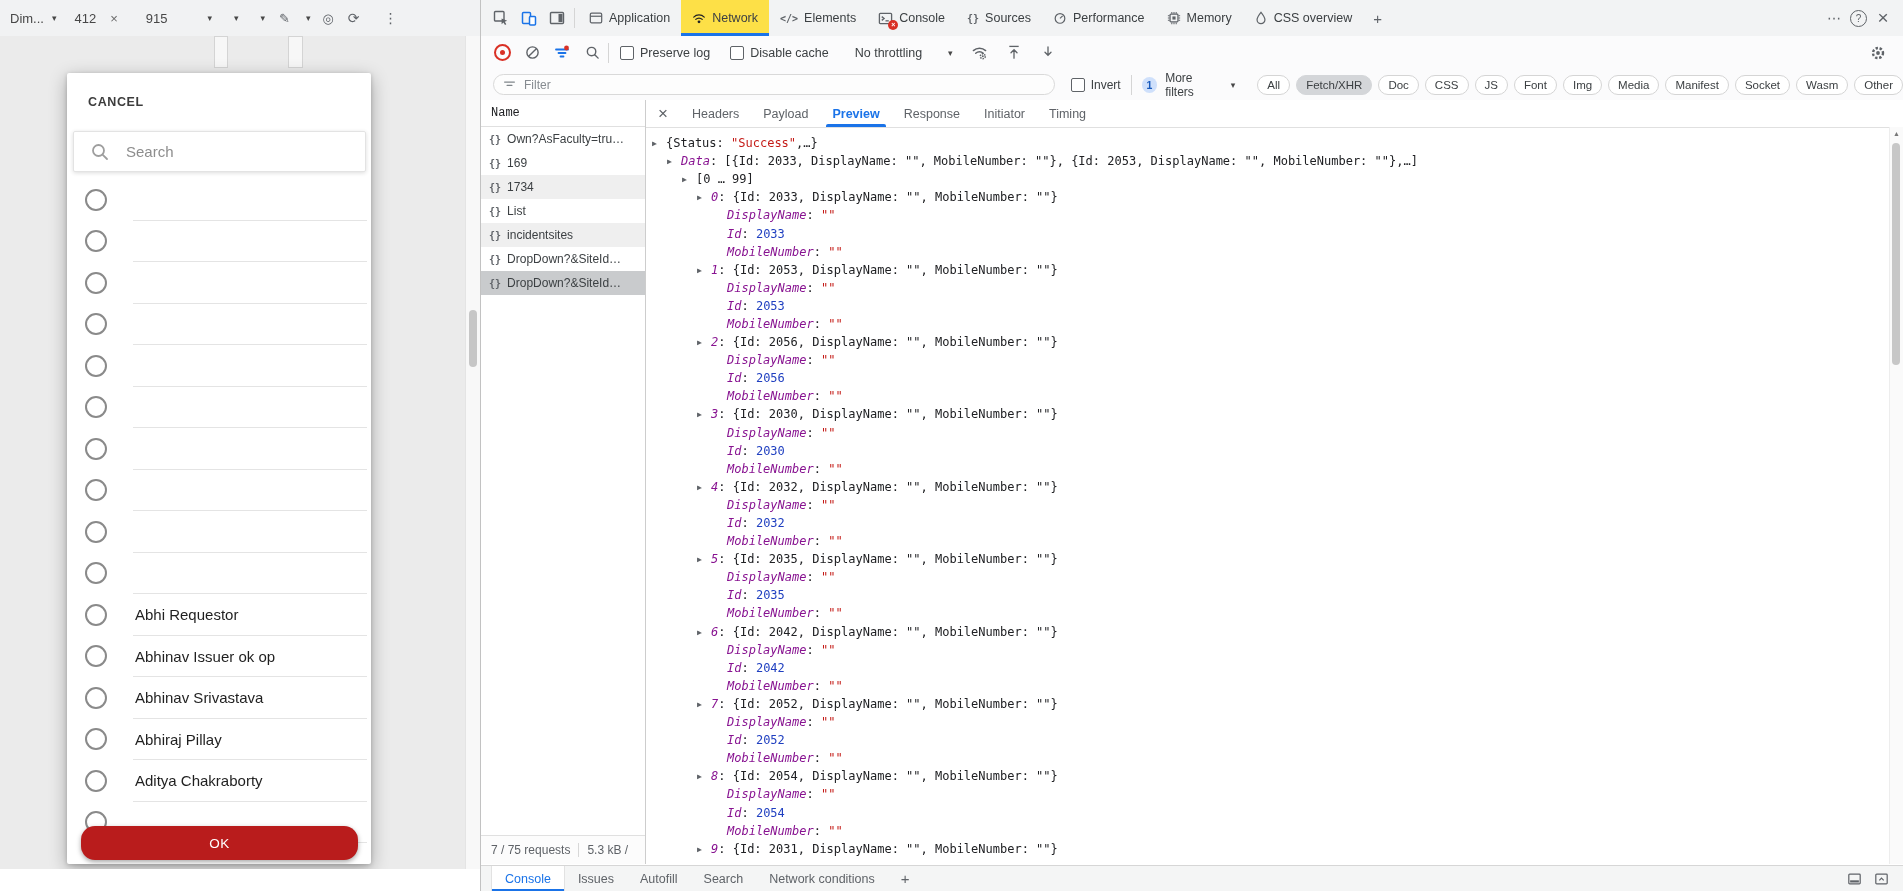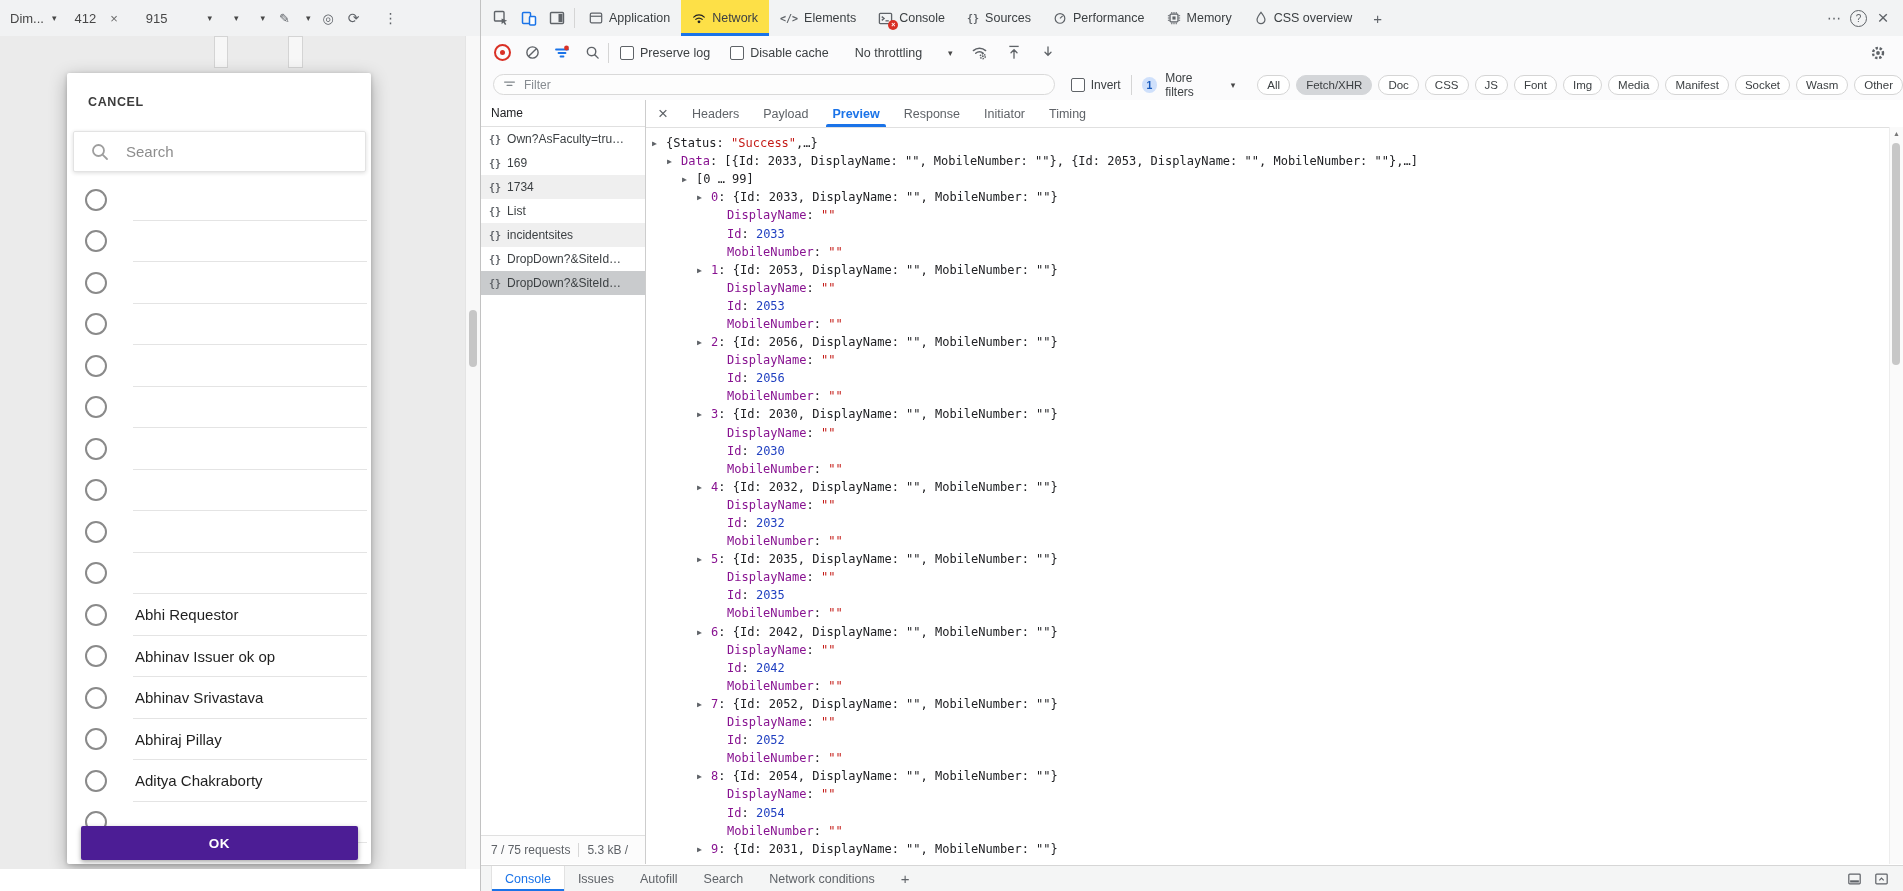--- a/index.html
+++ b/index.html
@@ -17,21 +17,21 @@
   .modal{position:absolute;left:67px;top:37px;width:304px;height:791px;background:#fff;border-radius:2px;box-shadow:0 5px 18px rgba(0,0,0,.30),0 1px 4px rgba(0,0,0,.18);overflow:hidden;}
   .modal-cancel{position:absolute;left:21px;top:22px;font-size:12.5px;font-weight:bold;letter-spacing:.6px;color:#3c3c3c;cursor:default;}
   .modal-search{position:absolute;left:6px;right:5px;top:58px;height:39px;border:1px solid #e3e3e3;border-radius:2px;box-shadow:0 1px 4px rgba(0,0,0,.14);display:flex;align-items:center;background:#fff;}
   .modal-search input{border:none;outline:none;flex:1;font-family:"Liberation Sans",sans-serif;font-size:15px;color:#333;margin-left:14px;background:transparent;}
   .modal-search input::placeholder{color:#8d8d8d;}
   .modal-list{position:absolute;left:0;right:0;top:106px;bottom:0;overflow:hidden;}
   .m-row{position:relative;height:41.5px;display:flex;align-items:center;}
   .m-row::after{content:"";position:absolute;left:66px;right:4px;bottom:0;border-bottom:1px solid #e4e4e4;}
   .radio{width:18px;height:18px;border:2px solid #8a8a8a;border-radius:50%;margin-left:18px;flex-shrink:0;background:#fff;}
   .m-label{margin-left:28px;font-size:15px;color:#1f1f1f;white-space:nowrap;}
-  .modal-ok{position:absolute;left:14px;right:13px;bottom:4px;height:34px;background:#4c1d95;border-radius:2px;box-shadow:0 2px 5px rgba(0,0,0,.35);display:flex;align-items:center;justify-content:center;color:#fff;font-size:13.5px;font-weight:bold;letter-spacing:.6px;cursor:pointer;}
+  .modal-ok{position:absolute;left:14px;right:13px;bottom:4px;height:34px;background:#b91c1c;border-radius:14px;box-shadow:0 2px 5px rgba(0,0,0,.35);display:flex;align-items:center;justify-content:center;color:#fff;font-size:13.5px;font-weight:normal;letter-spacing:.6px;cursor:pointer;}
   
   .devtools{position:absolute;left:480px;top:0;width:1423px;height:891px;background:#fff;border-left:1px solid #c2c2c2;box-sizing:border-box;}
   .dt-tabs{position:absolute;left:0;top:0;right:0;height:36px;background:#f2f3f4;border-bottom:1px solid #dadce0;display:flex;align-items:stretch;font-size:12.5px;color:#3c4043;}
   .icon-btn{width:28px;display:flex;align-items:center;justify-content:center;cursor:pointer;}
   .vsep{width:1px;height:20px;background:#d5d5d5;align-self:center;margin:0 3px;}
   .tab{position:relative;display:flex;align-items:center;gap:6px;padding:11px 11px;cursor:pointer;white-space:nowrap;}
   .tab.active{background:#fde047;}
   .tab.active::after{content:"";position:absolute;left:0;right:0;bottom:0;height:3px;background:#1a73e8;}
   .tab-plus{display:flex;align-items:center;padding:0 10px;font-size:15px;color:#5f6368;cursor:pointer;}
   .dt-tabs-right{margin-left:auto;display:flex;align-items:center;gap:4px;padding-right:8px;color:#5f6368;}
@@ -54,41 +54,41 @@
   .filter-input{margin-left:12px;width:578px;height:21px;border:1px solid #d9d9d9;border-radius:11px;background:#fdfdfd;display:flex;align-items:center;box-sizing:border-box;}
   .filter-input input{border:none;outline:none;background:transparent;flex:1;font-family:"Liberation Sans",sans-serif;font-size:12px;color:#333;margin-left:6px;}
   .filter-input input::placeholder{color:#868b90;}
   .count-badge{width:16px;height:16px;border-radius:50%;background:#cfe0fb;color:#185abc;font-size:10.5px;display:flex;align-items:center;justify-content:center;font-weight:bold;}
   .pills{display:flex;align-items:center;gap:6px;margin-left:22px;}
   .pill{padding:3px 9px;border:1px solid #d5d5d5;border-radius:11px;background:#fff;font-size:11.5px;color:#3c4043;cursor:pointer;white-space:nowrap;}
   .pill.selected{background:#d4d6d9;border-color:#d4d6d9;}
   
   .dt-main{position:absolute;left:0;top:100px;right:0;bottom:27px;display:flex;}
   .req-col{width:165px;flex-shrink:0;border-right:1px solid #cdcdcd;position:relative;box-sizing:border-box;background:#fff;}
-  .req-header{height:27px;border-bottom:1px solid #e0e0e0;display:flex;align-items:center;padding-left:10px;font-size:12px;color:#202124;box-sizing:border-box;}
+  .req-header{height:27px;border-bottom:1px solid #e0e0e0;display:flex;align-items:center;padding-left:10px;font-size:12px;color:#202124;box-sizing:border-box;font-family:Liberation Mono, monospace;}
   .req-row{height:24px;display:flex;align-items:center;font-size:12px;color:#3c4043;cursor:pointer;overflow:hidden;white-space:nowrap;}
   .req-row.striped{background:#efefef;}
   .req-row.selected{background:#c9cbcd;}
   .req-icon{font-family:"DejaVu Sans Mono",monospace;font-size:10px;font-weight:bold;color:#5f6368;margin:0 6px 0 8px;flex-shrink:0;}
   .req-name{overflow:hidden;text-overflow:ellipsis;}
   .req-summary{position:absolute;left:0;right:0;bottom:0;height:28px;border-top:1px solid #e0e0e0;background:#fcfcfc;display:flex;align-items:center;font-size:12px;color:#5f6368;white-space:nowrap;overflow:hidden;margin-top:12px;}
   .sum-sep{width:1px;height:14px;background:#d8d8d8;margin:0 8px;flex-shrink:0;}
   
   .detail-col{flex:1;position:relative;overflow:hidden;background:#fff;}
   .detail-tabs{height:27px;border-bottom:1px solid #e0e0e0;display:flex;align-items:stretch;font-size:12.5px;color:#5f6368;background:#fff;}
   .d-close{width:34px;display:flex;align-items:center;justify-content:center;font-size:17px;color:#5f6368;cursor:pointer;}
   .d-tab{position:relative;display:flex;align-items:center;padding:0 12px;cursor:pointer;}
   .d-tab.active{color:#1a73e8;font-weight:bold;}
   .d-tab.active::after{content:"";position:absolute;left:6px;right:6px;bottom:0;height:3px;background:#1a73e8;border-radius:2px 2px 0 0;}
   .json-tree{position:absolute;left:0;top:27px;right:13px;bottom:0;overflow:hidden;padding-top:7px;font-family:"DejaVu Sans Mono",monospace;font-size:12px;}
   .tl{height:18.1px;display:flex;align-items:center;white-space:pre;cursor:default;}
   .tl .arr{width:14px;flex-shrink:0;font-size:8px;color:#5f6368;padding-top:1px;cursor:pointer;}
   .ind0{padding-left:6px;}.ind1{padding-left:21px;}.ind2{padding-left:36px;}.ind3{padding-left:51px;}.ind4{padding-left:67px;}
   .plain{color:#202124;}
-  .key{color:#881391;}
+  .key{color:#881391;font-style:italic;}
   .str{color:#c41a16;}
   .num{color:#1f3fc0;}
   .tree-scrollbar{position:absolute;right:0;top:27px;bottom:0;width:13px;background:#fafafa;border-left:1px solid #ededed;}
   .tree-scroll-up{width:100%;text-align:center;font-size:7px;color:#777;padding-top:3px;}
   .tree-scroll-thumb{position:absolute;left:2px;top:16px;width:8px;height:222px;background:#c7c7c7;border-radius:4px;cursor:pointer;}
   
   .drawer{position:absolute;left:0;right:0;bottom:0;height:25px;border-top:1px solid #d6d6d6;background:#f4f5f5;display:flex;align-items:stretch;font-size:12.5px;color:#5f6368;}
   .drawer .dr-tab{position:relative;display:flex;align-items:center;padding:0 13px;cursor:pointer;white-space:nowrap;}
   .dr-tab.active{background:#fff;border-left:1px solid #e2e2e2;border-right:1px solid #e2e2e2;color:#1a73e8;}
   .dr-tab.active::after{content:"";position:absolute;left:0;right:0;bottom:0;height:2px;background:#1a73e8;}

